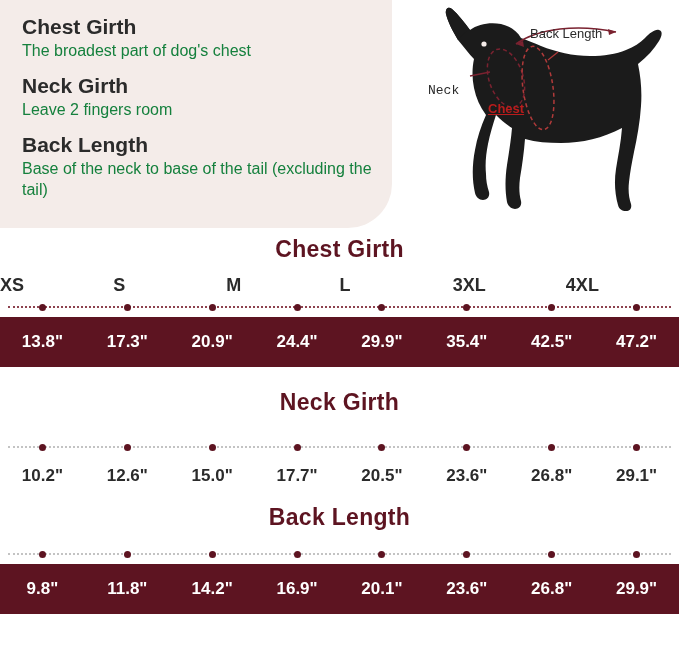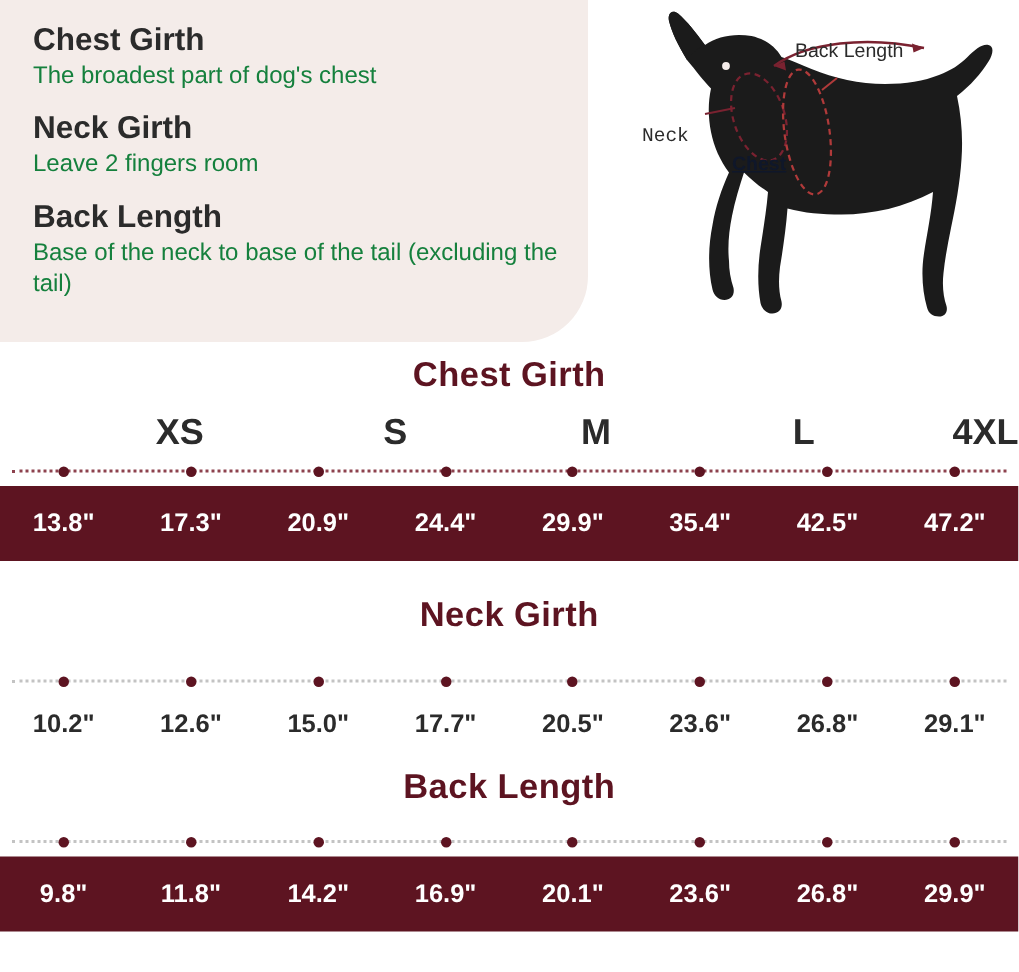--- a/index.html
+++ b/index.html
@@ -59,40 +59,40 @@
     left: 398px;
     top: 0;
     width: 281px;
     height: 236px;
   }
   .dog-label {
     position: absolute;
     font-size: 13px;
     color: #2b2b2b;
   }
-  .dog-label.white { color: #0f172a; text-decoration: underline; }
+  .dog-label.white { color: #b91c1c; text-decoration: underline; }
 
   
   .section { width: 679px; }
   .section-title {
     text-align: center;
     font-size: 23px;
     font-weight: bold;
     color: #5d1421;
     letter-spacing: 0.3px;
   }
 
   .sizes-row {
     display: flex;
     width: 679px;
   }
   .sizes-row .cell {
     flex: 1 1 0;
-    text-align: right;
-    font-size: 24px;
+    text-align: left;
+    font-size: 18px;
     font-weight: bold;
     color: #2b2b2b;
   }
 
   .dotline {
     position: relative;
     width: 679px;
     height: 14px;
   }
   .dotline .dashes {
@@ -235,20 +235,21 @@
 </div>
 
 <div class="section">
   <div class="section-title">Chest Girth</div>
 
   <div class="sizes-row" style="margin-top:12px;">
     <div class="cell">XS</div>
     <div class="cell">S</div>
     <div class="cell">M</div>
     <div class="cell">L</div>
+    <div class="cell">3XL</div>
     <div class="cell">4XL</div>
   </div>
 
   <div class="dotline" style="margin-top:4px;">
     <div class="dashes"></div>
     <div class="dots">
       <div class="dcell">
           <span class="dot"></span>
         </div>
       <div class="dcell">

